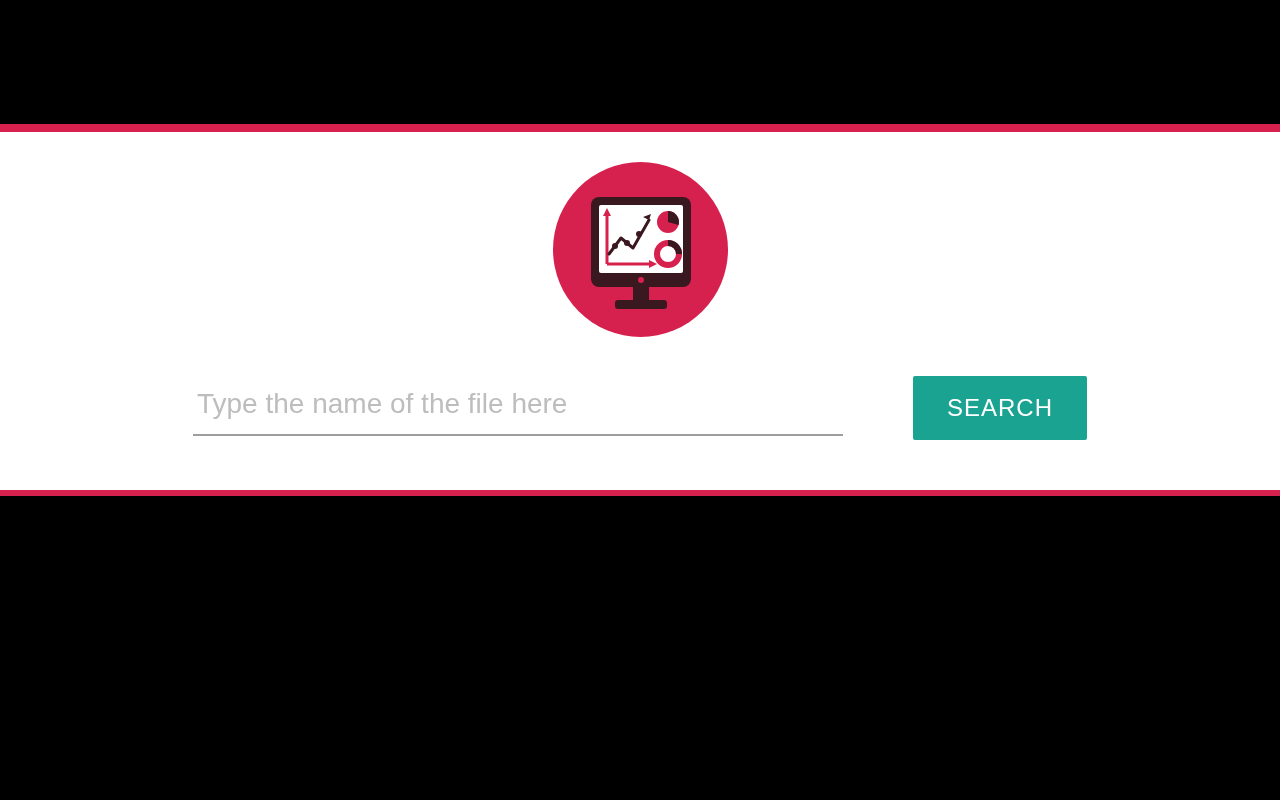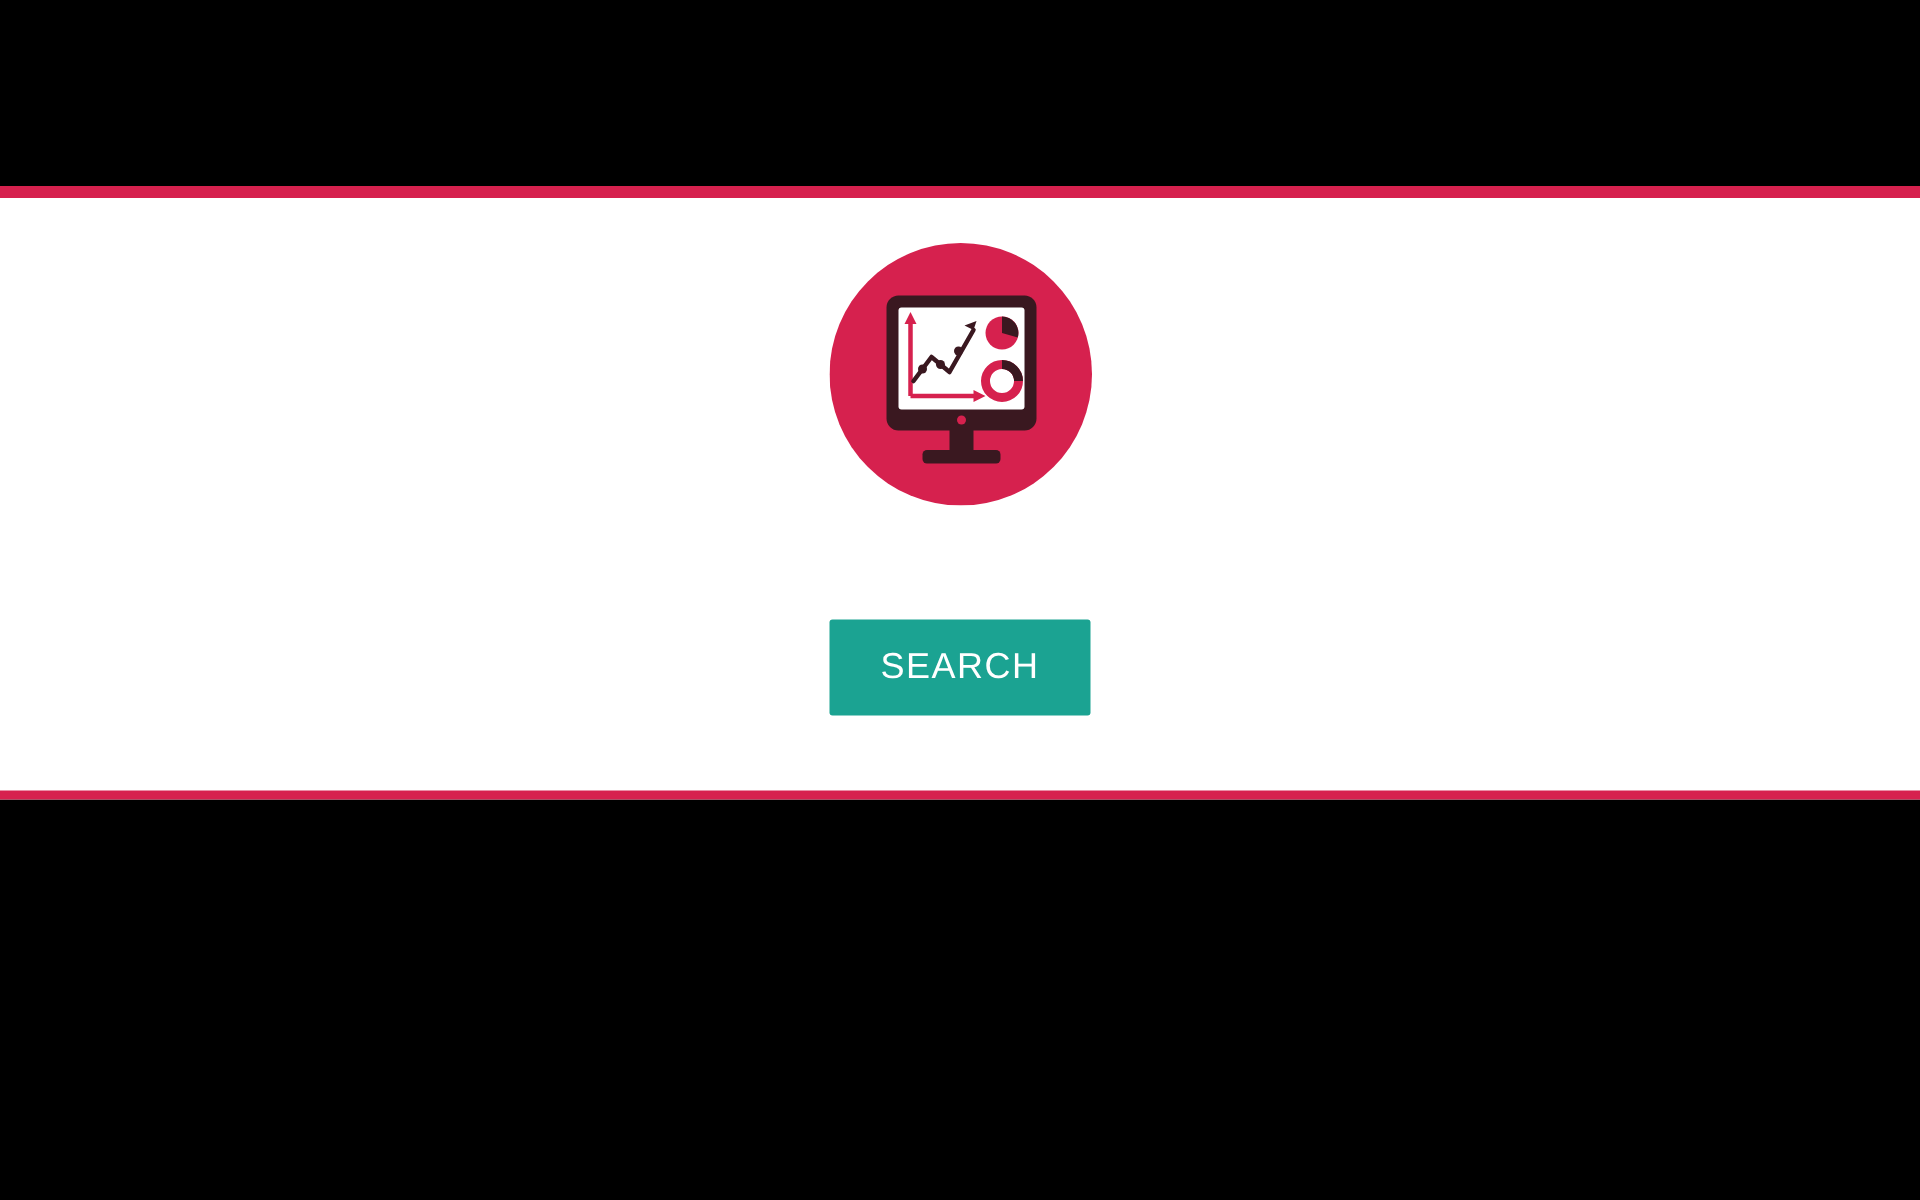--- a/index.html
+++ b/index.html
@@ -62,21 +62,20 @@
     .search-button {
       background: #1ba392;
       color: #ffffff;
       border: none;
       font-size: 24px;
       letter-spacing: 1px;
       padding: 18px 34px;
       cursor: pointer;
       font-family: inherit;
       border-radius: 2px;
-      margin-top: 36px;
     }
   </style>
 </head>
 <body>
 
 <div class="panel">
 
   <div class="icon-wrap">
     <span>
       <svg width="175" height="175" viewBox="0 0 175 175">
@@ -111,16 +110,17 @@
         <circle cx="115" cy="92" r="11" fill="none" stroke="#d6214e" stroke-width="6"></circle>
         <path d="M115 81 A11 11 0 0 1 126 92" fill="none" stroke="#3a1820" stroke-width="6"></path>
 
         <circle cx="88" cy="118" r="3" fill="#d6214e"></circle>
       </svg>
     </span>
   </div>
 
 
   <div class="search-row">
+    <input type="text" class="search-input" placeholder="Type the name of the file here" style="">
     <button class="search-button">SEARCH</button>
   </div>
 
 </div>
 
 </body></html>

